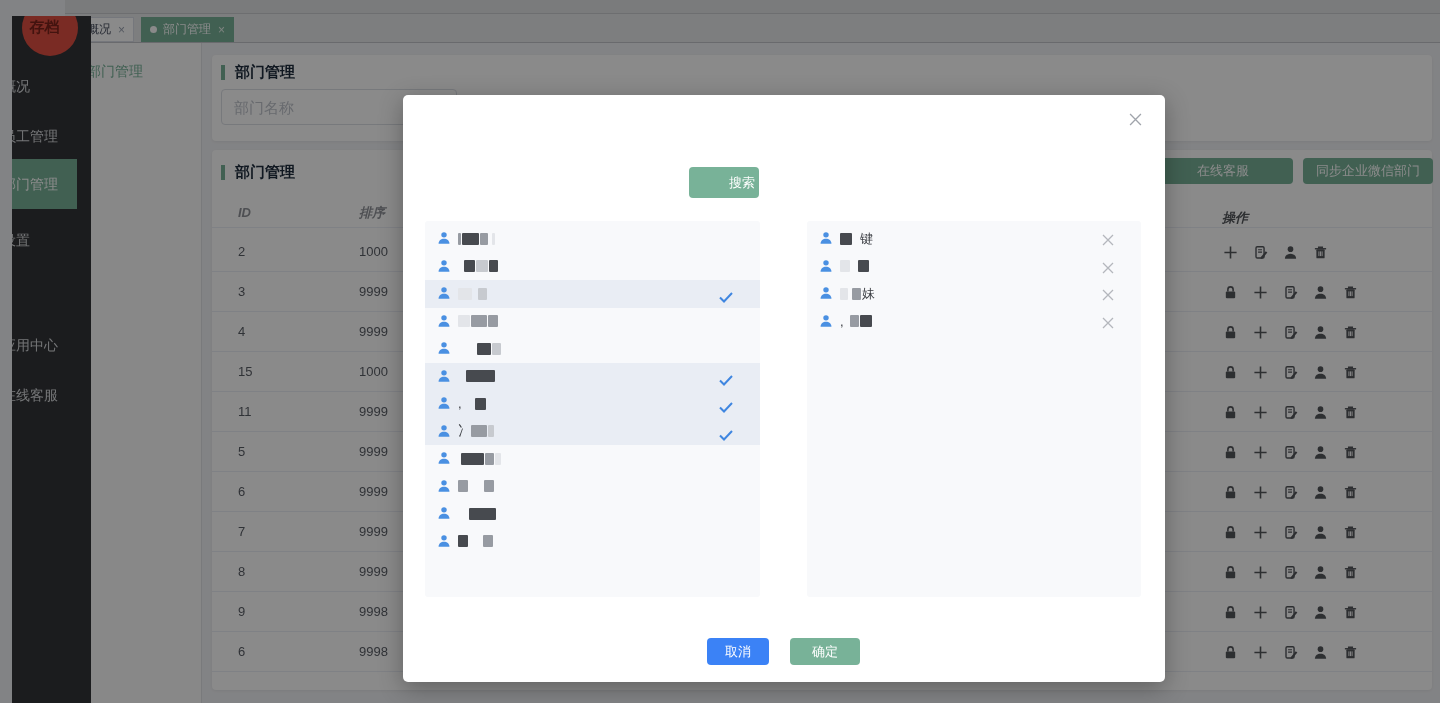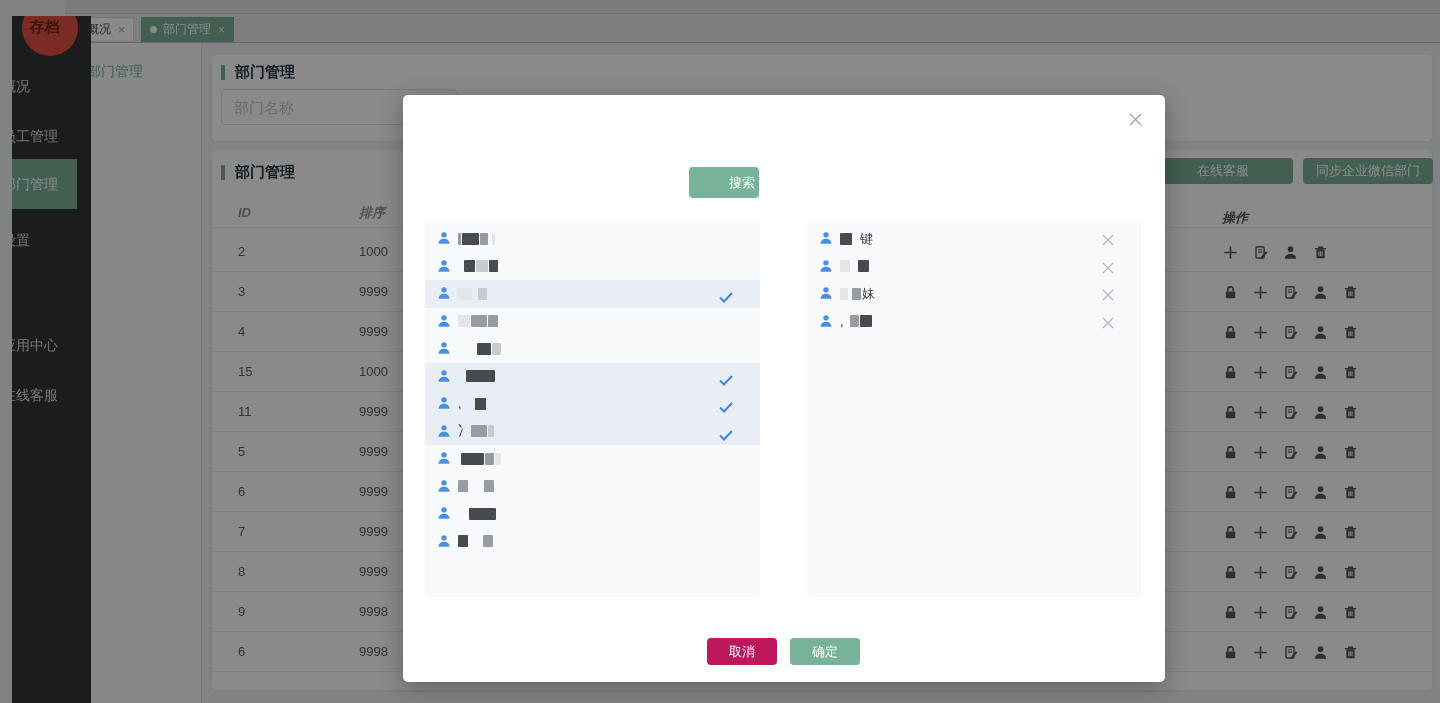--- a/index.html
+++ b/index.html
@@ -74,21 +74,21 @@
   .avatar svg { width:14px; height:14px; }
   .nm { display:flex; align-items:center; }
   .blk { display:inline-block; height:12px; border-radius:1px; margin-right:1px; }
   .blk.dark { background:#474a4f; } .blk.mid { background:#979ba2; }
   .blk.light { background:#c7cacf; } .blk.faint { background:#e3e5e9; }
   .blk.gap { background:transparent; }
   .pre, .txt { font-size:13px; color:#3a3d42; }
   .check { position:absolute; right:27px; top:9px; width:14px; height:11px; }
   .rm { position:absolute; right:26px; top:7px; width:13px; height:13px; color:#b4b7bc; cursor:pointer; }
   .rm svg { width:12px; height:12px; }
-  .btn-cancel { left:304px; top:543px; width:70px; height:27px; background:#be185d; }
+  .btn-cancel { left:304px; top:543px; width:62px; height:27px; background:#3b82f6; }
   .btn-confirm { left:387px; top:543px; width:70px; height:27px; background:#78b298; }
 </style>
 </head>
 <body>
 
 <div class="stage">
 
   <div class="topstrip"></div>
   <div class="tabbar">
       <div class="tab" style="left: 13px;">

